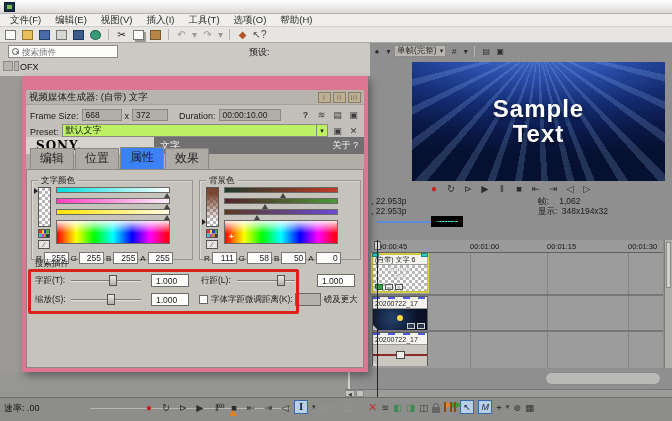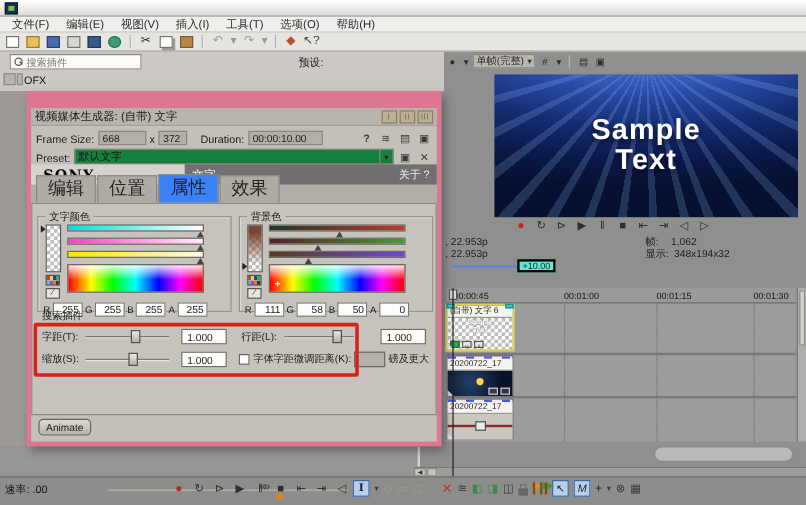--- a/index.html
+++ b/index.html
@@ -47,30 +47,30 @@
   .dlg-close{position:absolute;right:2px;top:2px;width:11px;height:10px;background:#c5536c;border:1px solid #934;
     color:#fff;font-size:7px;display:flex;align-items:center;justify-content:center;line-height:1}
   .dlg-body{position:absolute;left:4px;right:4px;top:14px;bottom:4px;background:#c3c0ba;display:flex;flex-direction:column}
   .rowA{height:15px;background:#b7b4ae;display:flex;align-items:center;padding:0 3px;border-bottom:1px solid #a3a09a}
   .rowA .hdr{font-weight:normal;font-size:9.5px;flex:1;white-space:nowrap;overflow:hidden}
   .hbtn,.sbtn{width:13px;height:11px;background:#bdae96;border:1px solid #8d7e62;color:#574626;font-size:5px;
     display:flex;align-items:center;justify-content:center;margin-left:2px;letter-spacing:1px}
   .rowB,.rowC{height:16px;display:flex;align-items:flex-end;padding:0 4px;gap:3px;font-size:9px}
   .ff{height:12px;background:#b2afa9;border:1px solid #8a8780;font-size:8.5px;display:flex;align-items:center;padding-left:3px}
   .ic11{width:13px;height:12px;display:flex;align-items:center;justify-content:center;font-size:9px;color:#3a3a3a}
-  .dd{height:13px;background:#15803d;border:1px solid #8a8780;display:flex;align-items:center;flex:1;font-size:9px}
+  .dd{height:13px;background:#bef264;border:1px solid #8a8780;display:flex;align-items:center;flex:1;font-size:9px}
   .dd .txt{flex:1;padding-left:3px}
   .dd .ar{width:11px;align-self:stretch;border-left:1px solid #8a8780;display:flex;align-items:center;justify-content:center;font-size:7px}
   .rowD{height:17px;display:flex;align-items:stretch}
   .brand{width:128px;background:#d6d3cd;display:flex;align-items:center;padding-left:10px;
     font-family:"DejaVu Serif","Liberation Serif",serif;font-weight:bold;font-size:12px;letter-spacing:1px;color:#000000}
   .plugbar{flex:1;background:#707070;color:#fff;display:flex;align-items:center;padding:0 6px;font-size:10px}
   .about{margin-left:auto;font-size:9px;color:#eee}
   .tabs{height:15px;background:#b1aea8;display:flex;align-items:flex-end;padding-left:4px}
-  .tab{padding:1px 9px 2px;font-size:15px;background:#aeaba5;border:1px solid #8c8984;border-bottom:0;margin-right:1px;color:#222}
+  .tab{padding:1px 9px 2px;font-size:12px;background:#aeaba5;border:1px solid #8c8984;border-bottom:0;margin-right:1px;color:#222}
   .tab.active{background:#3b82f6;padding-bottom:3px}
   .content{flex:1;background:#c6c3bd;border:1px solid #8c8984;position:relative}
   .grp{position:absolute;top:10px;height:80px;border:1px solid #98958d;box-shadow:inset 1px 1px 0 rgba(255,255,255,.35)}
   .grp-title{position:absolute;top:-6px;left:6px;background:#c6c3bd;padding:0 3px;font-size:8.5px}
   .grpflex{display:flex;gap:4px;padding:6px 4px 0 4px}
   .colL{display:flex;flex-direction:column;align-items:center;gap:2px;width:16px}
   .checker{background-color:#fff;background-image:
     linear-gradient(45deg,#b8b8b8 25%,transparent 25%,transparent 75%,#b8b8b8 75%),
     linear-gradient(45deg,#b8b8b8 25%,transparent 25%,transparent 75%,#b8b8b8 75%);
     background-size:6px 6px;background-position:0 0,3px 3px}
@@ -117,21 +117,21 @@
     background:radial-gradient(ellipse 130% 95% at 50% -15%,#4f80dc 0%,#2a4da8 30%,#142c72 55%,#0a1846 80%,#061030 100%)}
   .rays{position:absolute;inset:0;background:repeating-conic-gradient(from 165deg at 50% -12%,
     rgba(150,195,255,.20) 0deg 3deg,rgba(0,0,0,0) 3deg 11deg)}
   .vtext{position:absolute;left:0;right:0;top:34px;text-align:center;color:#fff;font-weight:bold;font-size:24px;
     line-height:25px;letter-spacing:1px;text-shadow:0 2px 4px rgba(0,0,0,.6)}
   .trans{display:flex;gap:6px;align-items:center;font-size:9.5px;color:#2e2e2e}
   .trans span{min-width:11px;text-align:center;letter-spacing:-1px}
   .trans .rec{color:#c22520;font-size:10px}
   .status{position:absolute;font-size:8.5px;line-height:10px;color:#1d1d1d;white-space:nowrap}
   .zline{position:absolute;left:377px;top:221px;width:54px;height:2px;background:#5a8ad8}
-  .zbadge{position:absolute;left:431px;top:216px;width:32px;height:11px;background:#5eead4;border:2px solid #000000;
+  .zbadge{position:absolute;left:431px;top:216px;width:32px;height:11px;background:#5eead4;border:5px solid #000000;
     font-size:7.5px;display:flex;align-items:center;justify-content:center}
   
   .ruler{position:absolute;left:372px;top:240px;width:291px;height:13px;background:#9a9a9a;border-bottom:1px solid #606060}
   .ruler span{position:absolute;top:2px;font-size:7.5px;color:#141414}
   .phmark{position:absolute;left:374px;top:241px;width:7px;height:9px;background:#d8d8d6;border:1px solid #555;z-index:4}
   .tracks{position:absolute;left:372px;top:253px;width:291px;height:115px;background:#9c9c9c}
   .vline{position:absolute;top:0;height:115px;width:0;border-left:1px dotted #6e6e6e}
   .hsep{position:absolute;left:0;right:0;height:2px;background:#787878}
   .clip{position:absolute;left:0;width:56px;border:1px solid #5a5a56;background:#eee}
   .clip .lbl{height:10px;background:#f5f4f1;border-bottom:1px solid #9a9a96;font-size:7px;line-height:10px;
@@ -417,21 +417,21 @@
     <div class="rowA">
       <span class="hdr">视频媒体生成器: (自带) 文字</span>
       <span class="sbtn">|</span>
       <span class="sbtn">||</span>
       <span class="sbtn">|||</span>
     </div>
     <div class="rowB">
       <span>Frame Size:</span>
       <span class="ff" style="width:40px">668</span>
       <span>x</span>
-      <span class="ff" style="width:24px">372</span>
+      <span class="ff" style="width:36px">372</span>
       <span style="margin-left:8px">Duration:</span>
       <span class="ff" style="width:62px">00:00:10.00</span>
       <span style="flex:1"></span>
       <span class="ic11" style="font-weight:bold">?</span>
       <span class="ic11">≋</span>
       <span class="ic11">▤</span>
       <span class="ic11">▣</span>
     </div>
     <div class="rowC">
       <span>Preset:</span>
@@ -560,17 +560,14 @@
             <span class="th" style="left:36px"></span>
         </span>
         <span class="vf" style="margin-left:10px">1.000</span>
         <span class="cb" style="margin-left:10px"></span>
         <span>字体字距微调距离(K):</span>
         <span class="vf dis" style="width:26px;margin-left:2px"></span>
         <span style="margin-left:3px;white-space:nowrap">磅及更大</span>
       </div>
 
     </div>
-    <div style="height:22px;position:relative">
-      <span class="animate">Animate</span>
-    </div>
   </div>
 </div>
 
 </body></html>

